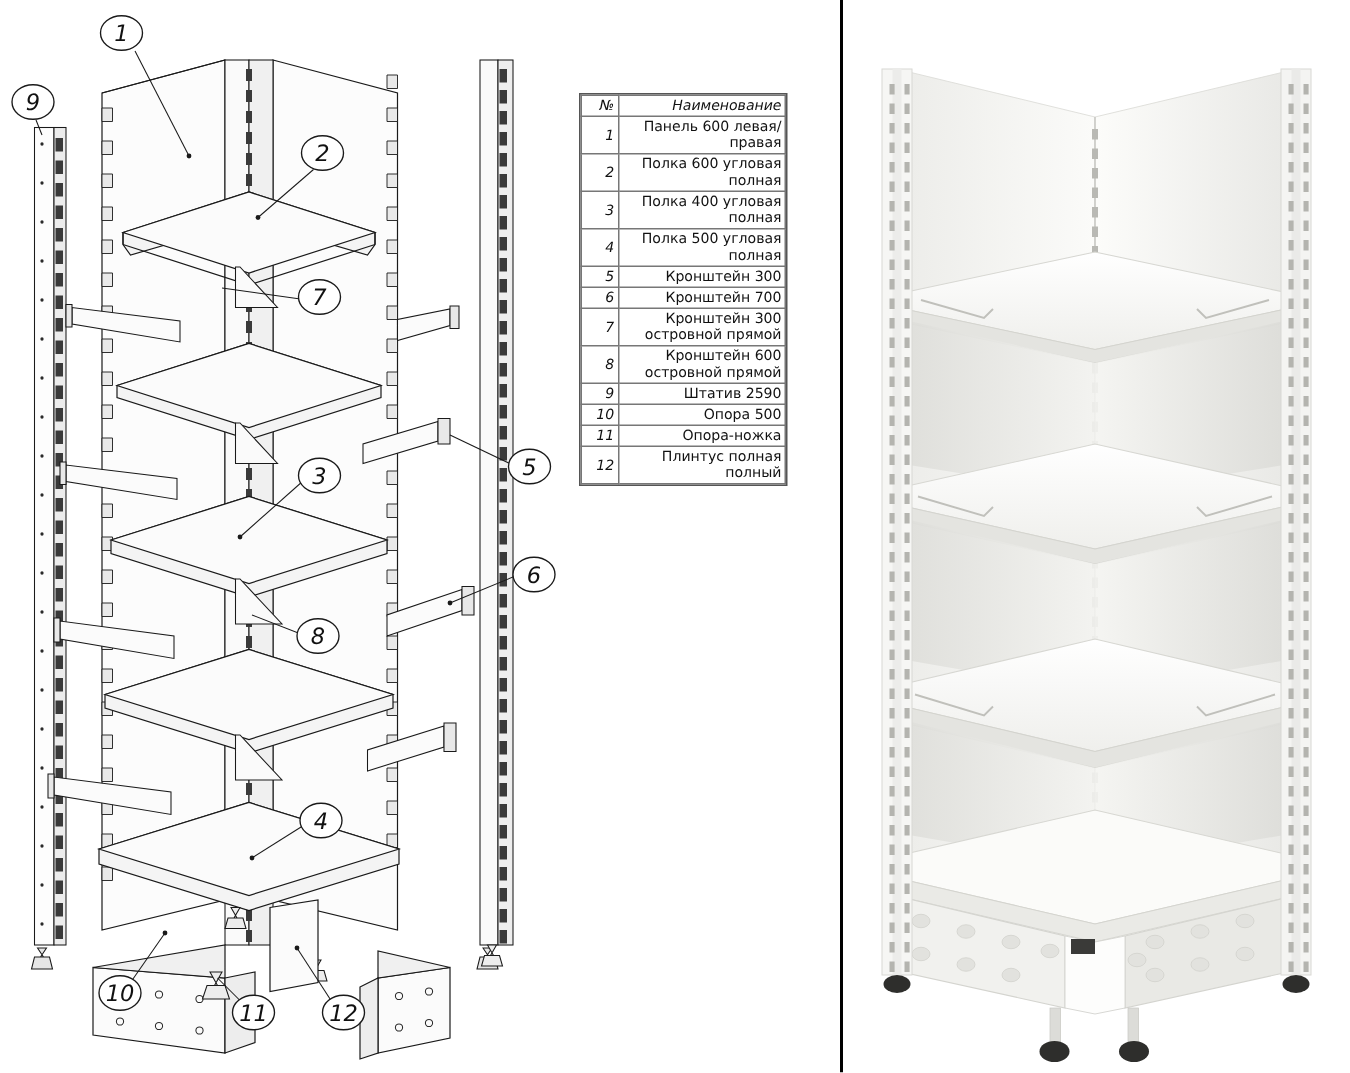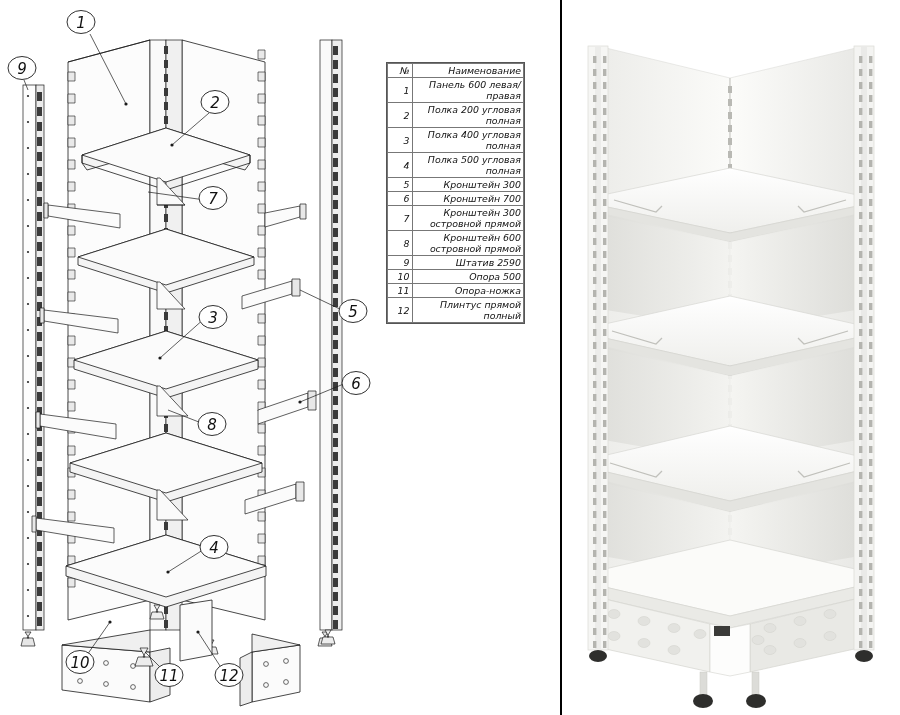--- a/index.html
+++ b/index.html
@@ -14,21 +14,21 @@
   
   .drawing{position:absolute;left:0;top:0;width:560px;height:715px;}
   .drawing svg{display:block;}
 
   
   .parts-table{position:absolute;left:386px;top:62px;width:137px;
                border:1px solid #555;border-collapse:collapse;background:#fff;}
   .parts-table table{border-collapse:collapse;width:137px;}
   .parts-table td{border:1px solid #777;
        font-family:"DejaVu Sans", sans-serif;
-       font-style:italic;font-size:9.4px;line-height:11px;
+       font-size:9.4px;line-height:11px;
        color:#111;padding:1px 2px 1px 3px;vertical-align:middle;}
   .parts-table td.num{width:20px;text-align:right;padding-right:3px;
        font-style:italic;}
   .parts-table tr.head td{font-style:italic;}
   .parts-table td.name{width:112px;text-align:right;}
 
   
   .photo{position:absolute;left:562px;top:0;width:338px;height:715px;
          background:#ffffff;overflow:hidden;}
   .photo svg{display:block;}
@@ -450,21 +450,21 @@
           <tr class="head">
             <td class="num">№</td>
             <td class="name">Наименование</td>
           </tr>
           <tr>
             <td class="num">1</td>
             <td class="name">Панель 600 левая/правая</td>
           </tr>
           <tr>
             <td class="num">2</td>
-            <td class="name">Полка 200 угловая полная</td>
+            <td class="name">Полка 600 угловая полная</td>
           </tr>
           <tr>
             <td class="num">3</td>
             <td class="name">Полка 400 угловая полная</td>
           </tr>
           <tr>
             <td class="num">4</td>
             <td class="name">Полка 500 угловая полная</td>
           </tr>
           <tr>
@@ -490,21 +490,21 @@
           <tr>
             <td class="num">10</td>
             <td class="name">Опора 500</td>
           </tr>
           <tr>
             <td class="num">11</td>
             <td class="name">Опора-ножка</td>
           </tr>
           <tr>
             <td class="num">12</td>
-            <td class="name">Плинтус прямой полный</td>
+            <td class="name">Плинтус полная полный</td>
           </tr>
         </tbody>
     </table>
   </div>
 
   <div class="divider"></div>
 
   <div class="photo">
     <svg width="338" height="715" viewBox="0 0 338 715">
       <defs>

